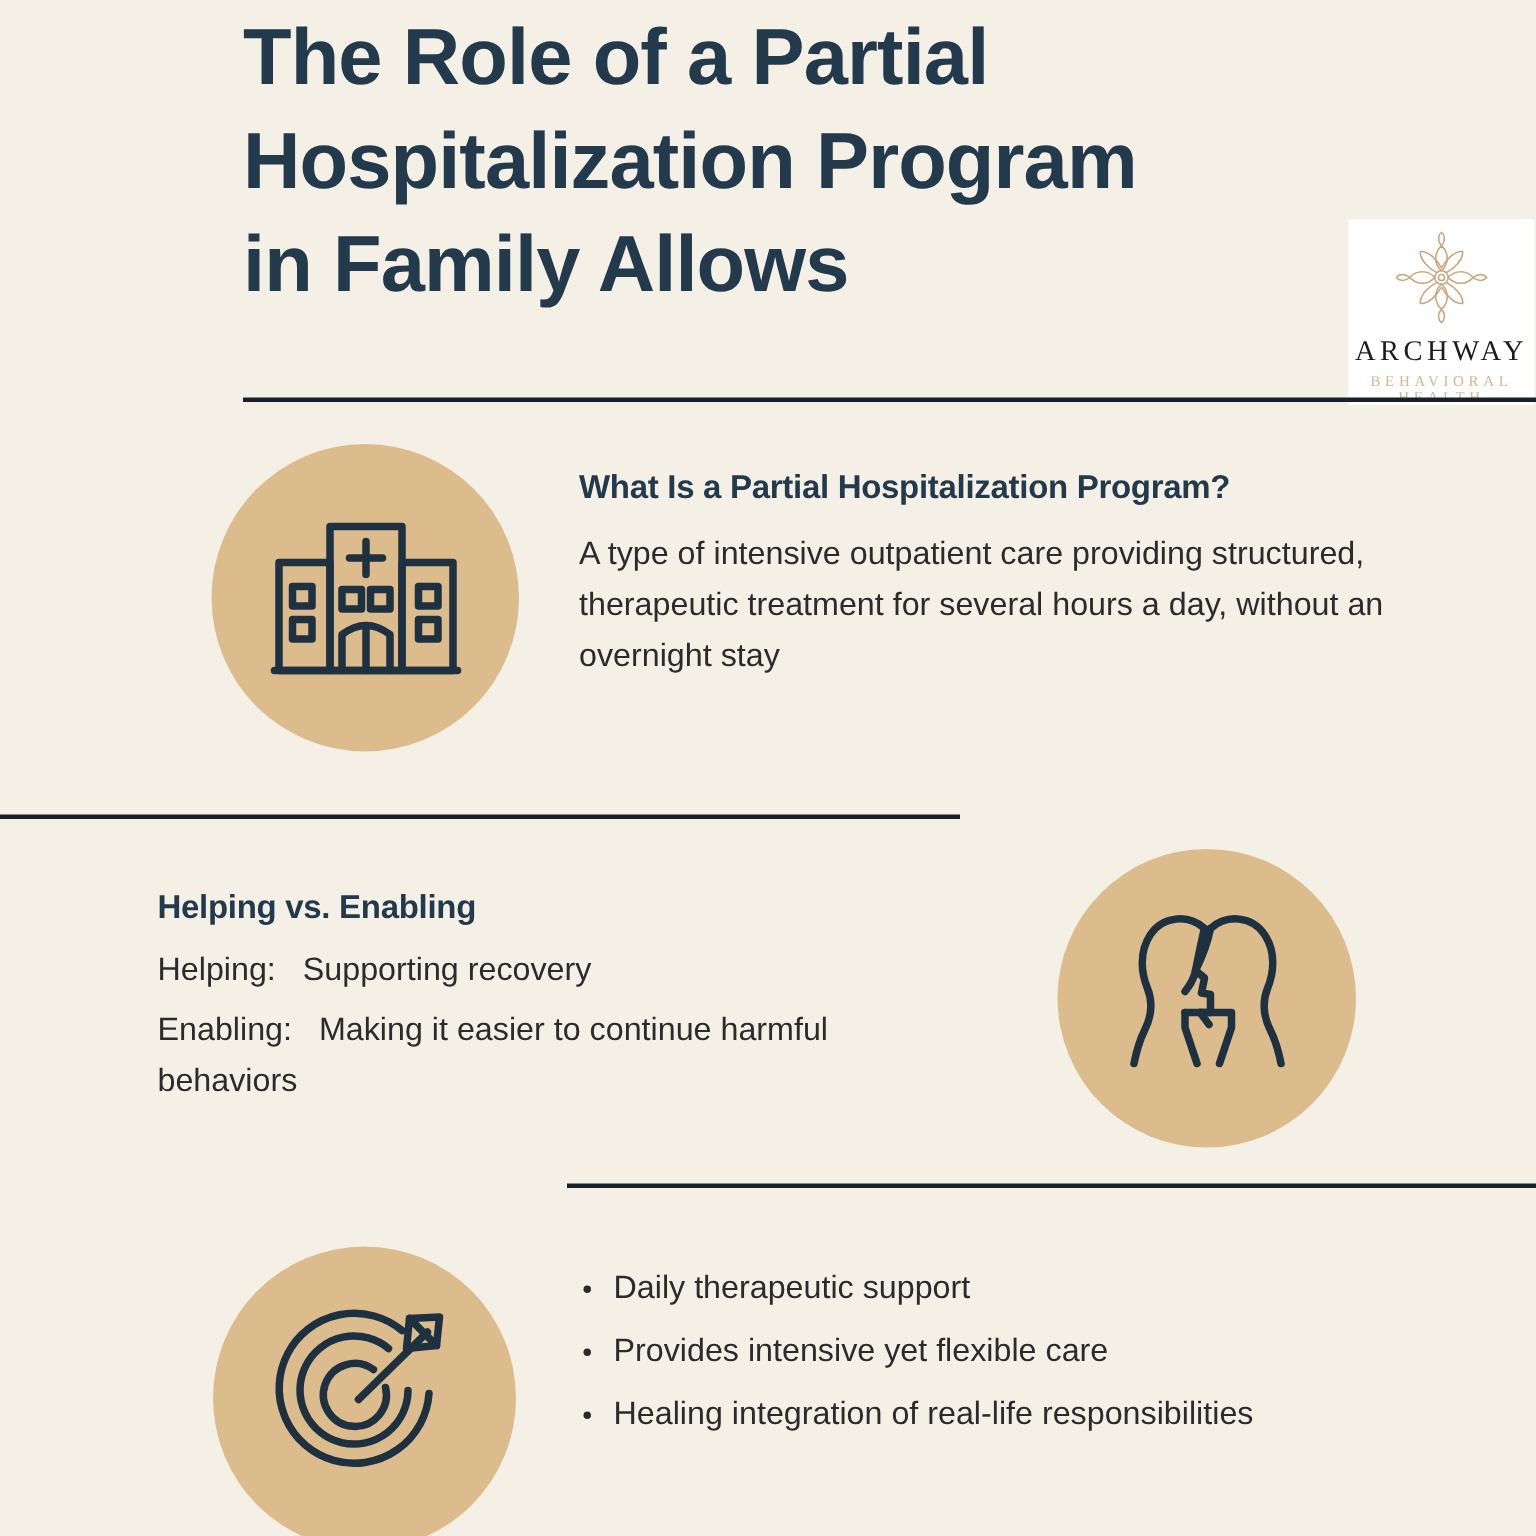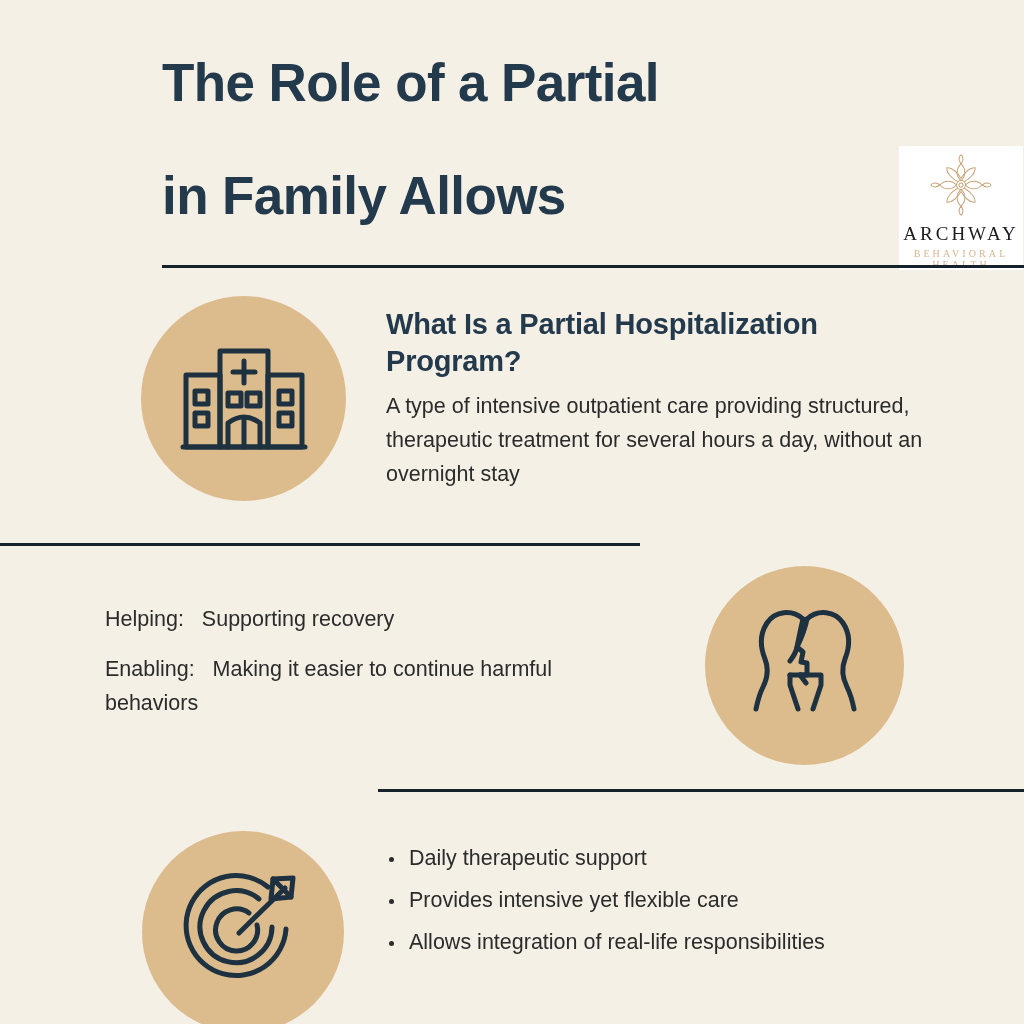--- a/index.html
+++ b/index.html
@@ -20,21 +20,20 @@
     left:162px; top:4px;
     width:740px;
   }
   .title-line{
     font-size:53px;
     line-height:69px;
     font-weight:bold;
     color:#23394C;
     letter-spacing:-0.6px;
     white-space:nowrap;
-    margin-top:44px;
   }
 
   
   .logo-card{
     position:absolute;
     left:899px; top:146px;
     width:124px; height:124px;
     background:#FFFFFF;
     display:flex;
     flex-direction:column;
@@ -84,38 +83,38 @@
   .icon-svg circle, .icon-svg polyline, .icon-svg polygon{
     stroke:#1D3141;
     fill:none;
     stroke-width:5;
     stroke-linecap:round;
     stroke-linejoin:round;
   }
 
   
   .sec-heading{
-    font-size:29px;
+    font-size:22px;
     line-height:37px;
     font-weight:bold;
     color:#23394C;
     letter-spacing:-0.2px;
   }
   .sec-body{
     font-size:21.5px;
     line-height:34px;
     color:#2B2B2B;
     font-weight:normal;
   }
 
   #section-1{ position:absolute; left:386px; top:306px; width:560px; }
   #section-1 .sec-body{ margin-top:9px; }
 
   #section-2{ position:absolute; left:105px; top:586px; width:520px; }
-  #section-2 .kv{ font-size:21.5px; line-height:34px; color:#2B2B2B; margin-top:16px; }
+  #section-2 .kv{ font-size:21.5px; line-height:34px; color:#2B2B2B; margin-top:6px; }
   #section-2 .kv.second{ }
 
   #section-3{ position:absolute; left:386px; top:828px; width:600px; }
   #bullet-list{ list-style:none; margin-top:9px; }
   #bullet-list li{
     font-size:21.5px;
     line-height:42px;
     color:#2B2B2B;
     padding-left:23px;
     position:relative;
@@ -128,20 +127,21 @@
     width:5px; height:5px;
     border-radius:50%;
     background:#2B2B2B;
   }
 </style>
 </head>
 <body>
 
 <div class="title-block">
   <div class="title-line">The Role of a Partial</div>
+  <div class="title-line">Hospitalization Program</div>
   <div class="title-line">in Family Allows</div>
 </div>
 
 <div class="logo-card">
   <span class="logo-mark-wrap">
     <svg class="logo-mark" viewBox="0 0 100 100" aria-hidden="true">
       <g stroke="#C9A57B" fill="none" stroke-width="1.6">
         <circle cx="50" cy="50" r="7"></circle>
         <circle cx="50" cy="50" r="3.2"></circle>
         <g>
@@ -205,20 +205,21 @@
     </svg>
   </span>
 </div>
 
 <div id="section-1">
   <div class="sec-heading">What Is a Partial Hospitalization Program?</div>
   <div class="sec-body">A type of intensive outpatient care providing structured, therapeutic treatment for several hours a day, without an overnight stay</div>
 </div>
 
 <div id="section-2">
+  <div class="sec-heading">Helping vs. Enabling</div>
   <div class="kv">
     <span>Helping:</span>
     <span>&nbsp;</span>
     <span>Supporting recovery</span>
   </div>
   <div class="kv second">
     <span>Enabling:</span>
     <span>&nbsp;</span>
     <span>Making it easier to continue harmful behaviors</span>
   </div>
@@ -258,15 +259,15 @@
       <path d="M93 10 L91 30 L111 28 Z"></path>
       <path d="M111 28 L113 9 L93 10"></path>
     </svg>
   </span>
 </div>
 
 <div id="section-3">
   <ul id="bullet-list">
     <li>Daily therapeutic support</li>
     <li>Provides intensive yet flexible care</li>
-    <li>Allows integration of real-life responsibilities</li>
+    <li>Healing integration of real-life responsibilities</li>
   </ul>
 </div>
 
 </body></html>

